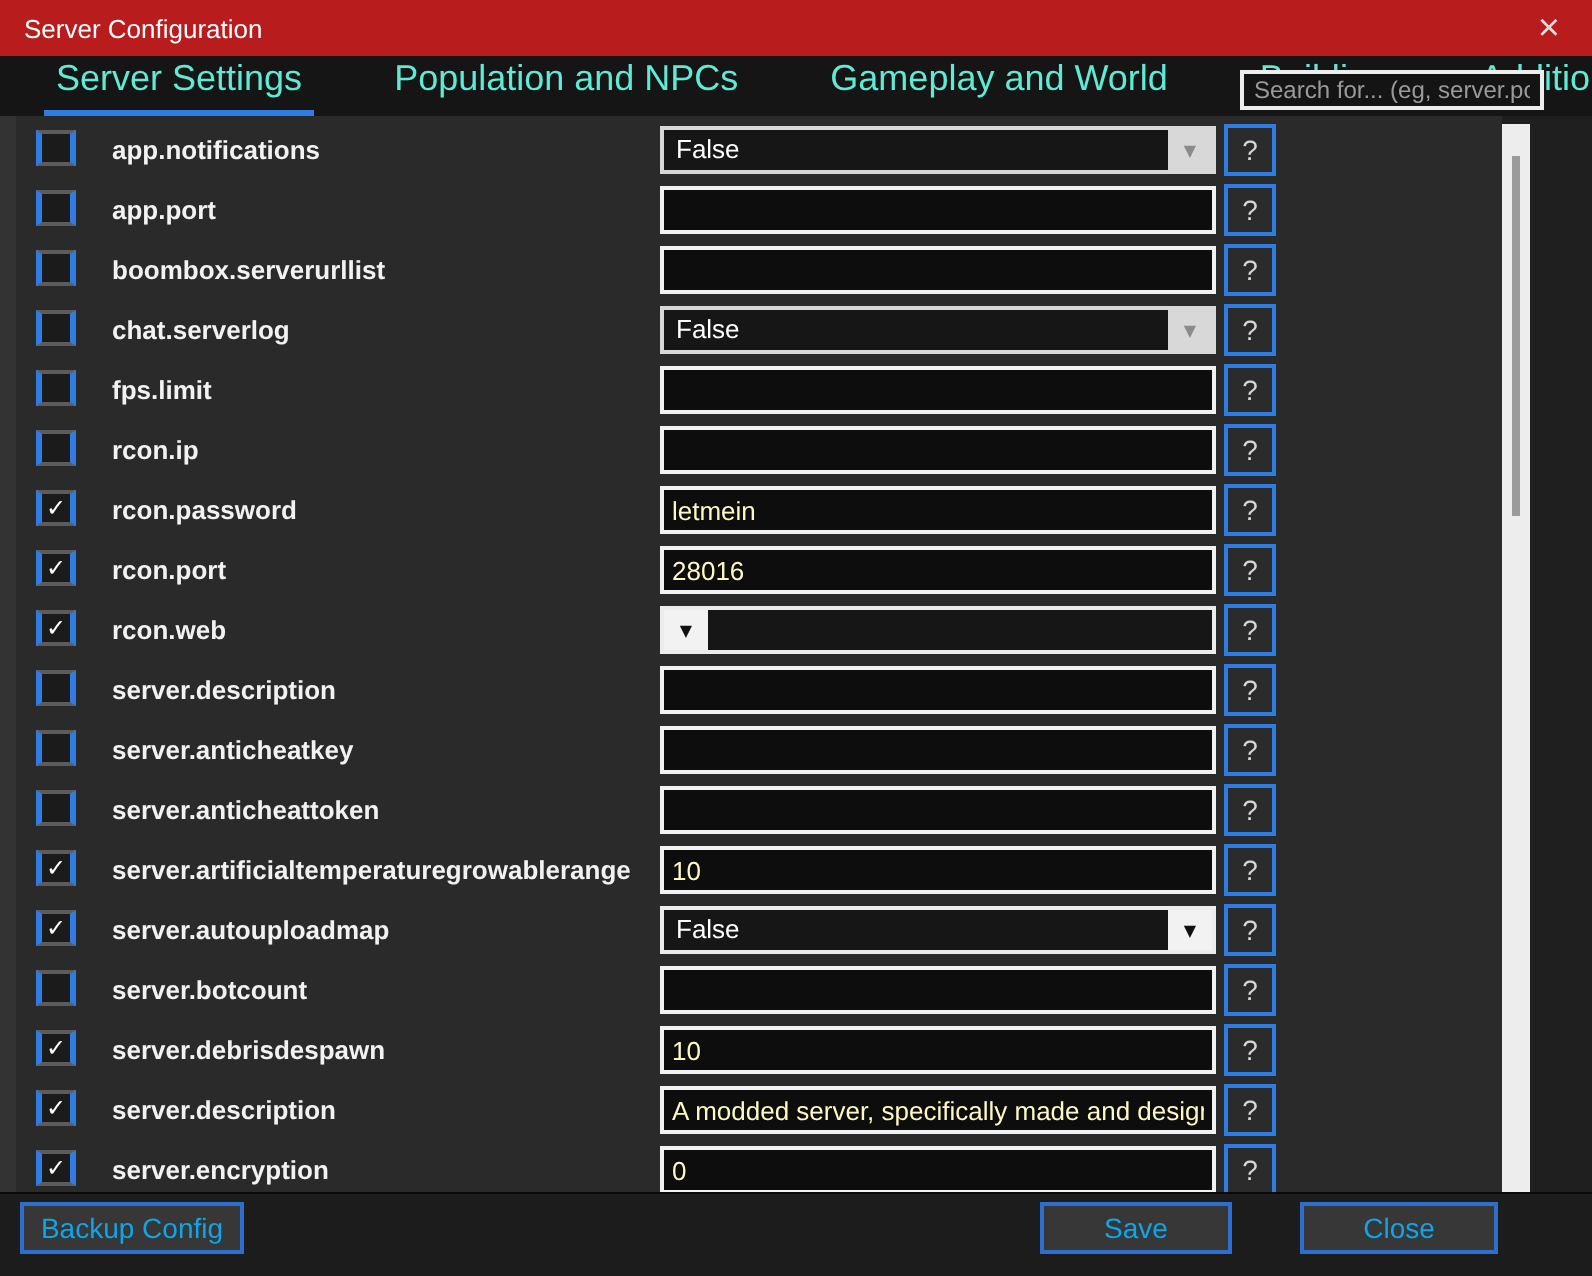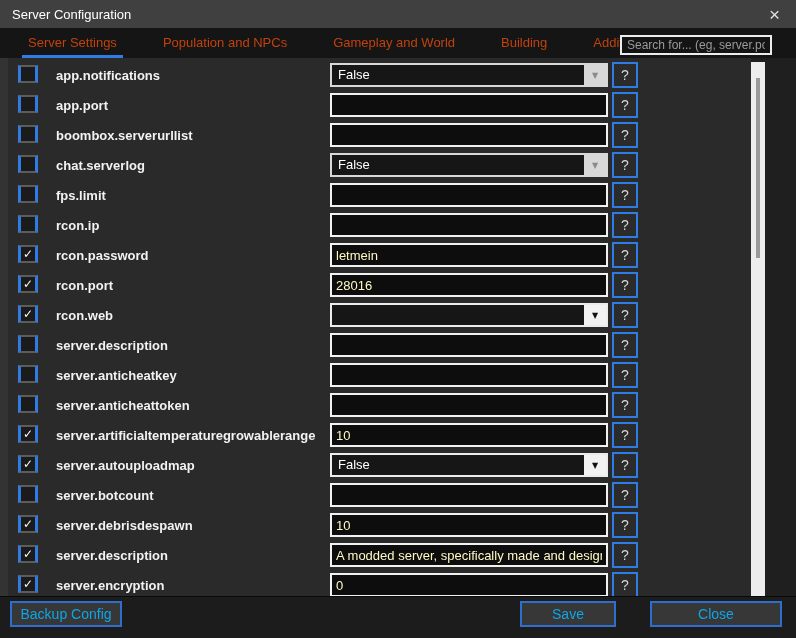--- a/index.html
+++ b/index.html
@@ -2,26 +2,26 @@
 <html style="--accent: #2e7ce4;"><head>
 <meta charset="utf-8">
 <style>
   html,body{margin:0;padding:0;background:#000;}
   .window{
     position:relative;width:796px;height:638px;overflow:hidden;
     background:#1f1f1f;font-family:"Liberation Sans",sans-serif;
     -webkit-font-smoothing:antialiased;
   }
   
-  .titlebar{height:28px;background:#404040;display:flex;align-items:center;}
+  .titlebar{height:28px;background:#b91c1c;display:flex;align-items:center;}
   .title{color:#ffffff;font-size:13px;margin-left:12px;}
   .close{margin-left:auto;margin-right:16px;color:#dddddd;font-size:19px;line-height:19px;cursor:default;}
   
   .tabstrip{position:relative;height:30px;background:#151515;display:flex;align-items:flex-end;padding-left:22px;}
-  .tab{color:#c2410c;font-size:13px;padding:0 6px 8px 6px;margin-right:34px;white-space:nowrap;cursor:default;}
+  .tab{color:#5eead4;font-size:18px;padding:0 6px 8px 6px;margin-right:34px;white-space:nowrap;cursor:default;}
   .tab.active{padding-bottom:5px;border-bottom:3px solid var(--accent);}
   .search-input{
     position:absolute;right:24px;top:7px;width:152px;height:20px;box-sizing:border-box;
     background:#141414;border:2px solid #ededed;color:#cccccc;font-size:12px;padding:0 5px;
     font-family:"Liberation Sans",sans-serif;outline:none;
   }
   .search-input::placeholder{color:#9a9a9a;}
   
   .content{position:absolute;top:58px;left:0;right:0;bottom:42px;background:#1f1f1f;}
   .left-strip{position:absolute;left:0;top:0;bottom:0;width:8px;background:#333333;}
@@ -32,42 +32,42 @@
     border-top:2px solid #5c5c5c;border-bottom:2px solid #5c5c5c;
     border-left:3px solid var(--accent);border-right:3px solid var(--accent);
     color:#ffffff;font:bold 12px/14px "DejaVu Sans",sans-serif;text-align:center;cursor:default;
   }
   .setting-label{position:absolute;left:48px;top:50%;transform:translateY(-50%);color:#f2f2f2;font-size:13px;white-space:nowrap;font-weight:bold;}
   .ctrl{position:absolute;left:322px;top:3px;width:278px;height:24px;}
   .textbox{
     width:100%;height:24px;box-sizing:border-box;background:#0d0d0d;border:2px solid #f2f2f2;
     color:#fef9c3;font-size:13px;padding:0 4px;font-family:"Liberation Sans",sans-serif;outline:none;
   }
-  .combo{display:flex;height:24px;box-sizing:border-box;border:2px solid #ececec;background:#161616;cursor:default;justify-content:flex-end;}
+  .combo{display:flex;height:24px;box-sizing:border-box;border:2px solid #ececec;background:#161616;cursor:default;}
   .combo-value{flex:1;color:#ffffff;font-size:13px;line-height:20px;padding-left:6px;overflow:hidden;white-space:nowrap;}
   .combo-arrow{width:22px;background:#f2f2f2;color:#111111;font-size:8px;display:flex;align-items:center;justify-content:center;font-family:"DejaVu Sans",sans-serif;}
   .combo.disabled{border-color:#d8d8d8;}
   .combo.disabled .combo-arrow{background:#d8d8d8;color:#8b8b8b;}
   .help-btn{
     position:absolute;left:604px;top:2px;width:26px;height:26px;box-sizing:border-box;
     background:#2b2b2b;border:2px solid var(--accent);color:#d6d6d6;font-size:14px;
     font-family:"Liberation Sans",sans-serif;padding:0;cursor:default;
   }
   .scrollbar{position:absolute;left:751px;top:4px;width:14px;bottom:0;background:#ededed;}
   .scroll-thumb{position:absolute;left:5px;top:16px;width:4px;height:180px;background:#9a9a9a;}
   
   .footer{position:absolute;left:0;right:0;bottom:0;height:42px;background:#1c1c1c;border-top:1px solid #0a0a0a;box-sizing:border-box;}
   .btn{
     position:absolute;top:4px;height:26px;box-sizing:border-box;background:#373737;
     border:2px solid #2e6fce;color:#0ea5e9;font-size:14px;font-family:"Liberation Sans",sans-serif;
     padding:0;cursor:default;
   }
   .btn-backup{left:10px;width:112px;}
   .btn-save{left:520px;width:96px;}
-  .btn-close{left:650px;width:132px;}
+  .btn-close{left:650px;width:99px;}
 </style>
 </head>
 <body>
 
 <div class="window">
 
   <div class="titlebar">
     <span class="title">Server Configuration</span>
     <span class="close">×</span>
   </div>

